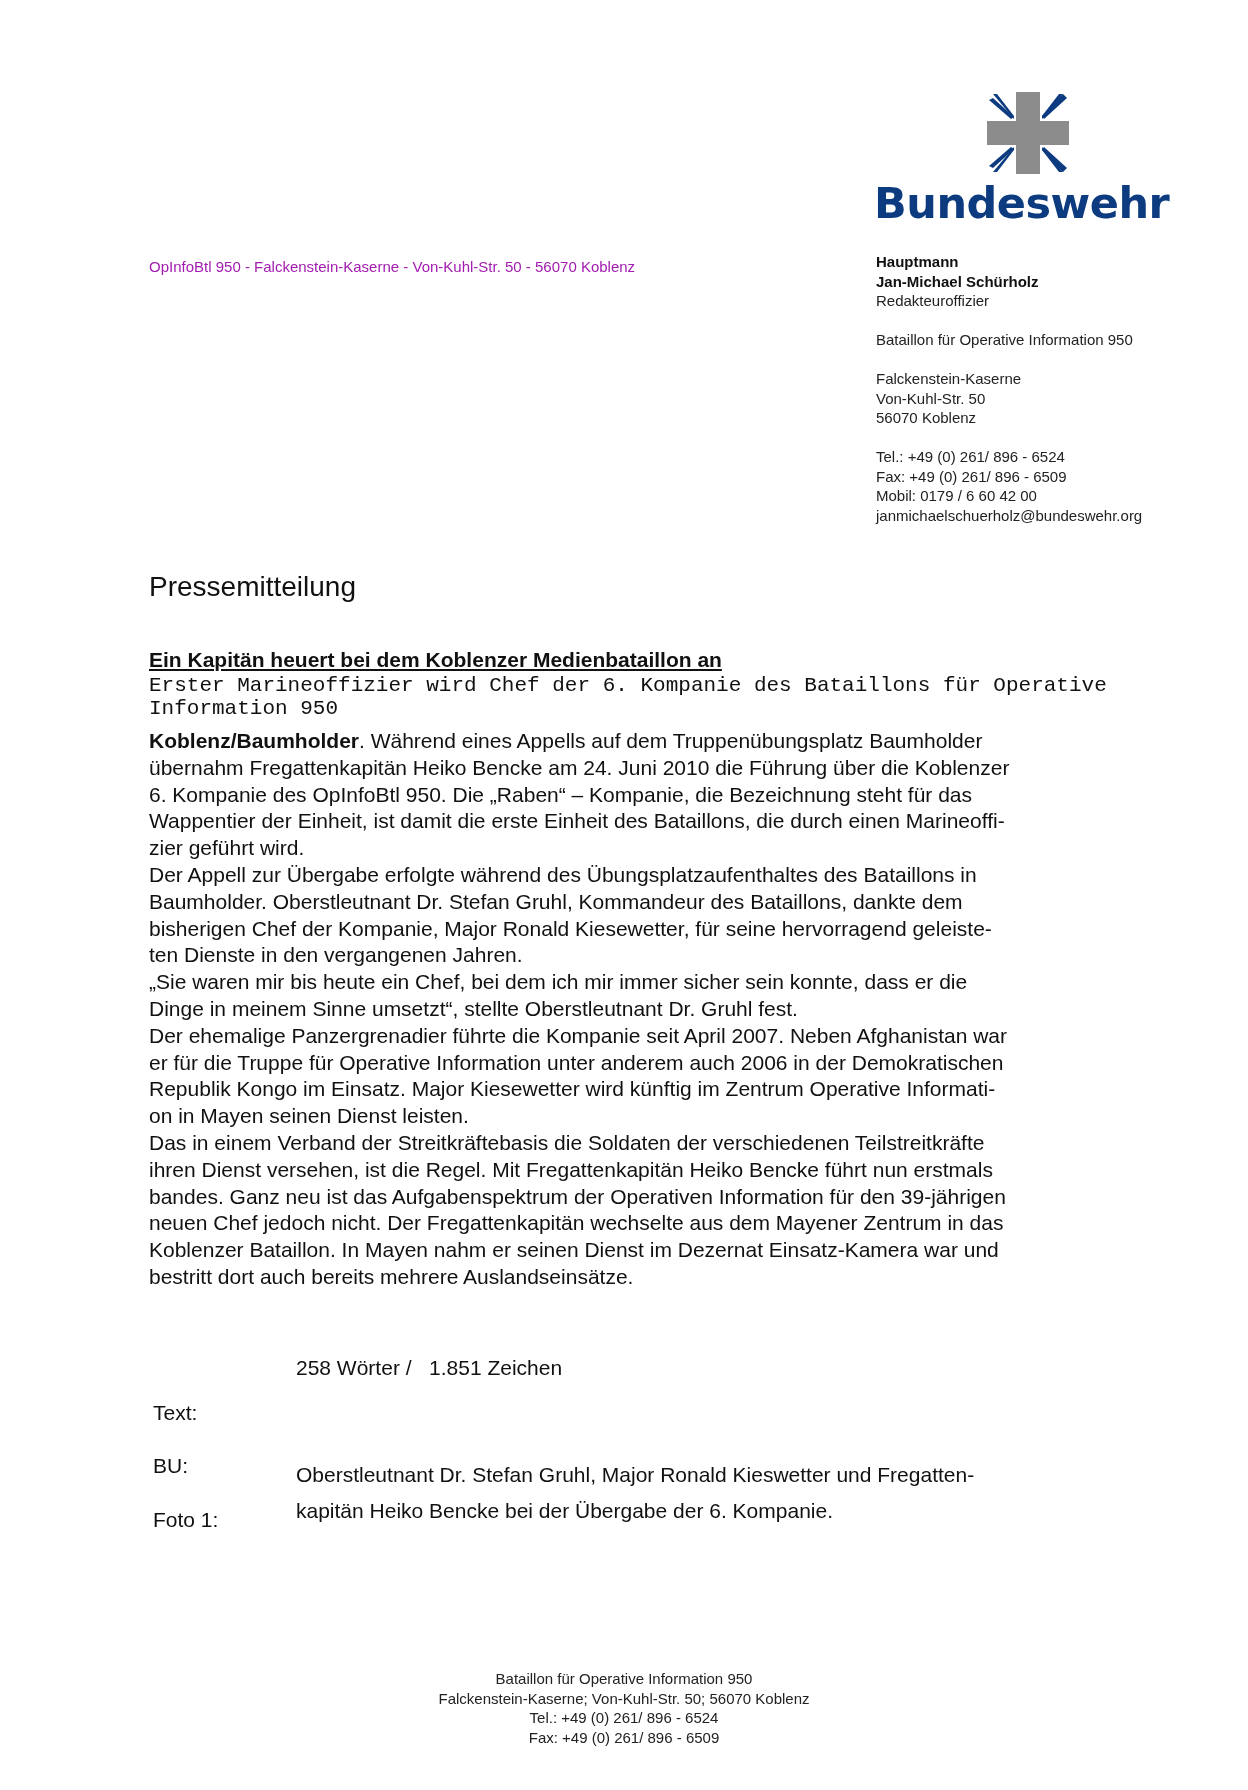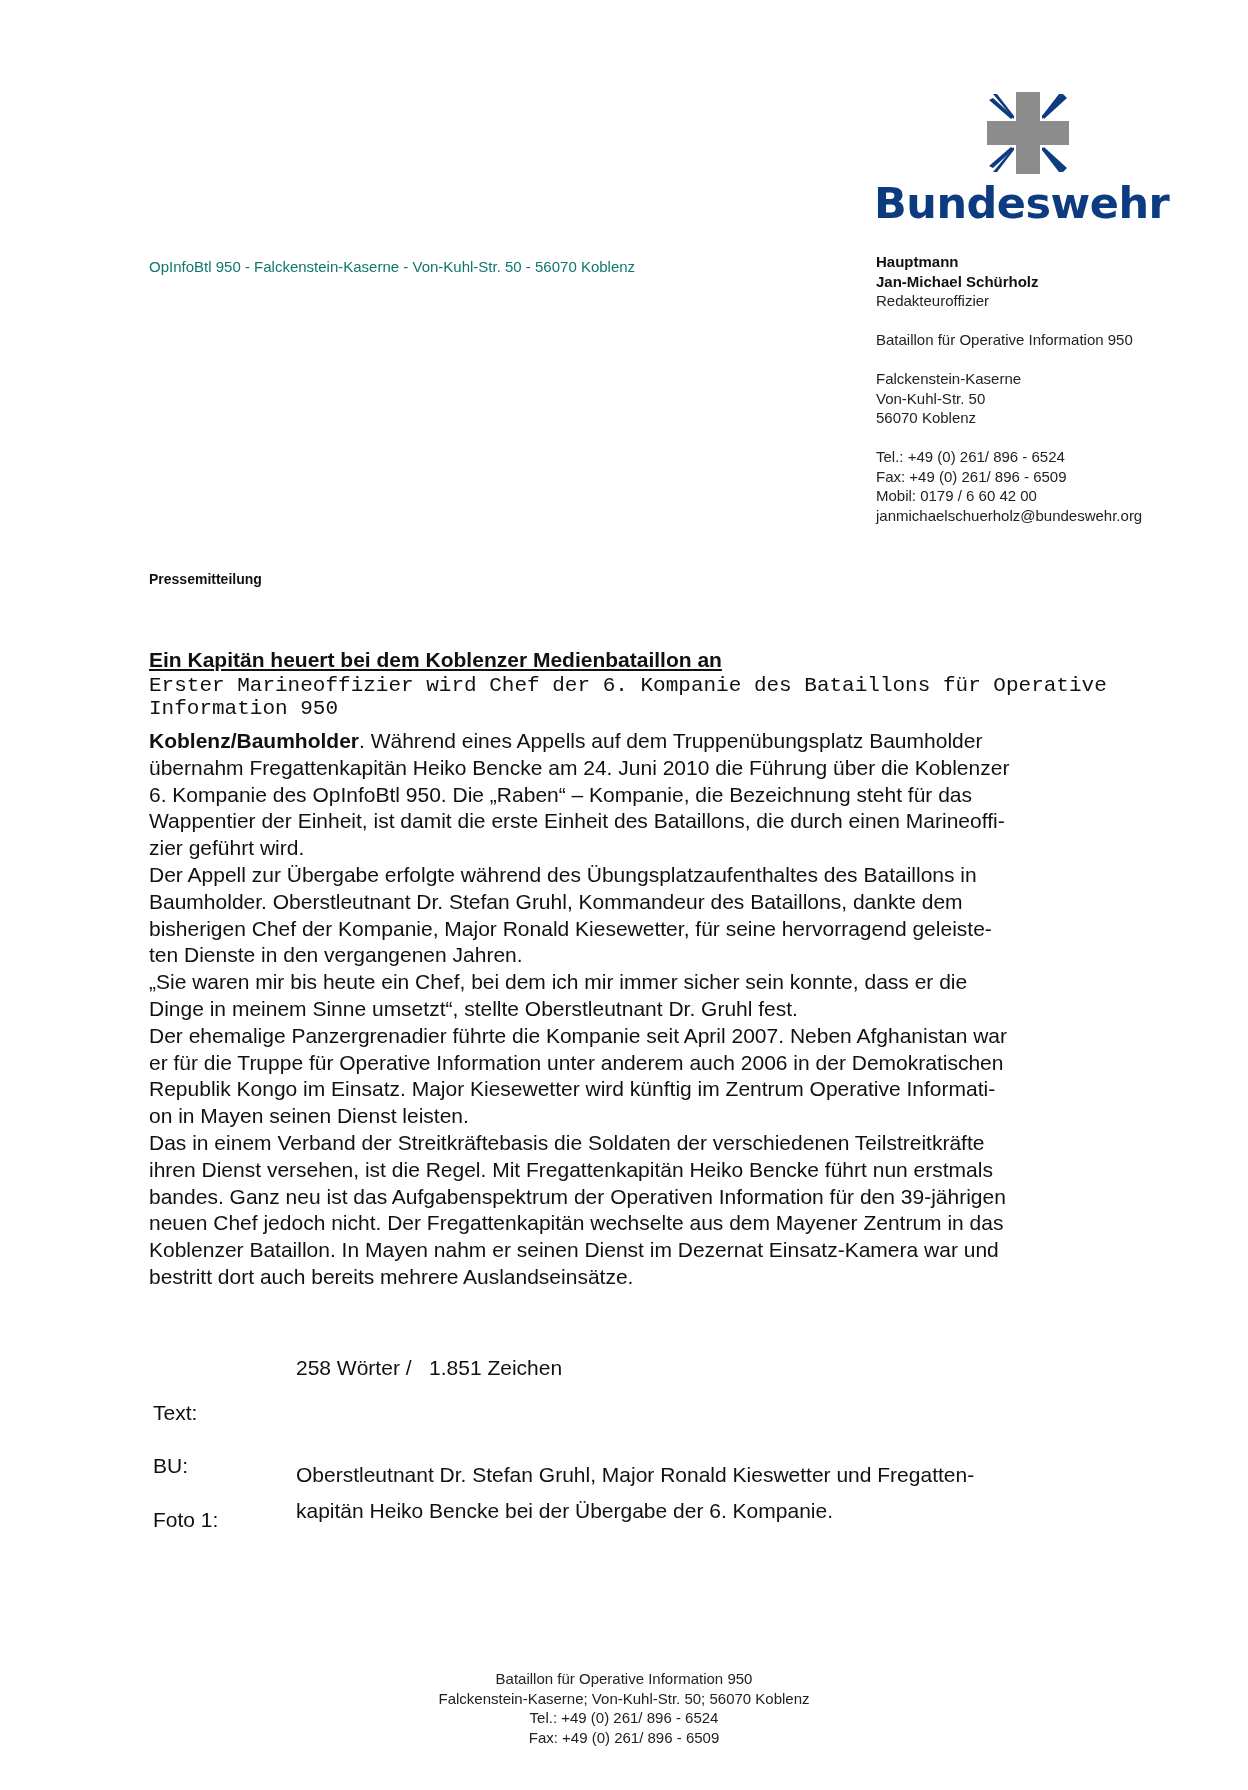--- a/index.html
+++ b/index.html
@@ -2,25 +2,25 @@
 <html><head>
 <meta charset="utf-8">
 <style>
   html, body { margin:0; padding:0; background:#ffffff; }
   body { width:1248px; height:1790px; position:relative; overflow:hidden;
          font-family:"Liberation Sans", sans-serif; color:#111; }
   .abs { position:absolute; }
   .logo-cross { left:987px; top:92px; width:82px; height:82px; }
   .logo-text { left:874px; top:178px; font-family:"DejaVu Sans", sans-serif; font-weight:bold;
                font-size:43px; color:#0d3b80; letter-spacing:-0.5px; }
-  .sender-line { left:149px; top:258px; font-size:15px; color:#0f766e; }
+  .sender-line { left:149px; top:258px; font-size:15px; color:#a21caf; }
   .contact { left:876px; top:252px; font-size:15px; line-height:19.5px; color:#222; }
   .contact .bold { font-weight:bold; color:#111; }
   .contact .gap { height:19.5px; }
-  .doc-type { left:149px; top:571px; font-size:14px; font-weight:bold; }
+  .doc-type { left:149px; top:571px; font-size:28px; font-weight:normal; }
   .headline { left:149px; top:648px; font-size:21px; font-weight:bold;text-decoration:underline; }
   .subheadline { left:149px; top:674px; font-size:21px;font-family:Liberation Mono, monospace; }
   .body { left:149px; top:728px; width:940px; font-size:21px; line-height:26.8px; }
   .body .line { white-space:nowrap; }
   .meta { left:149px; font-size:21px; line-height:26.8px; }
   .meta .label { position:absolute; left:4px; white-space:nowrap;margin-top:45px; }
   .meta .value { position:absolute; left:147px; white-space:nowrap; }
   .footer { left:0; width:1248px; top:1669px; text-align:center; font-size:15px; line-height:19.5px; color:#222; }
 </style>
 </head>

